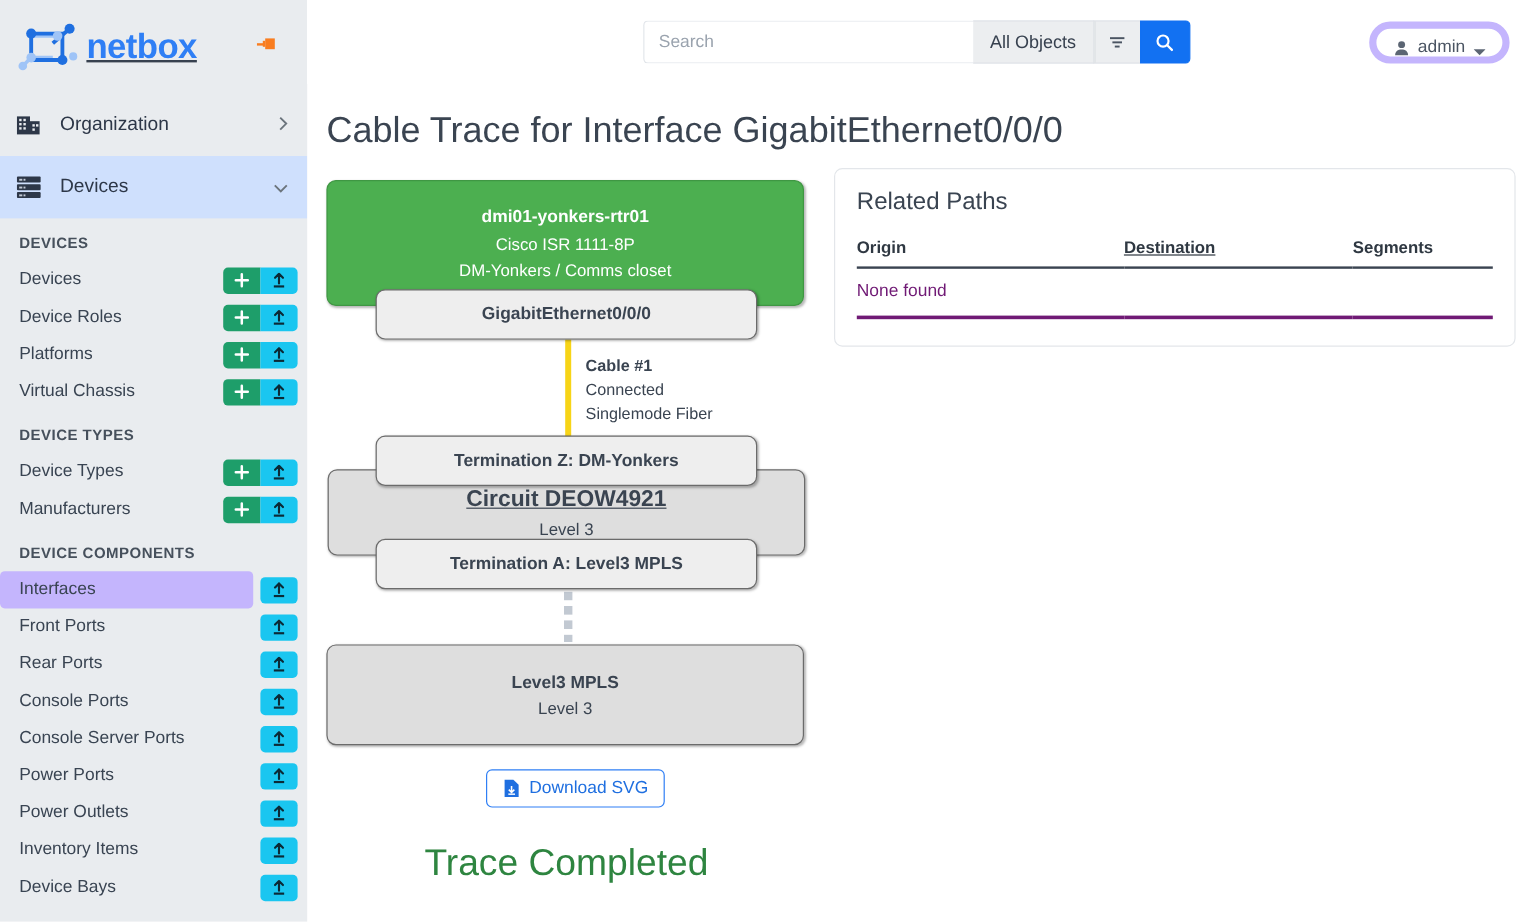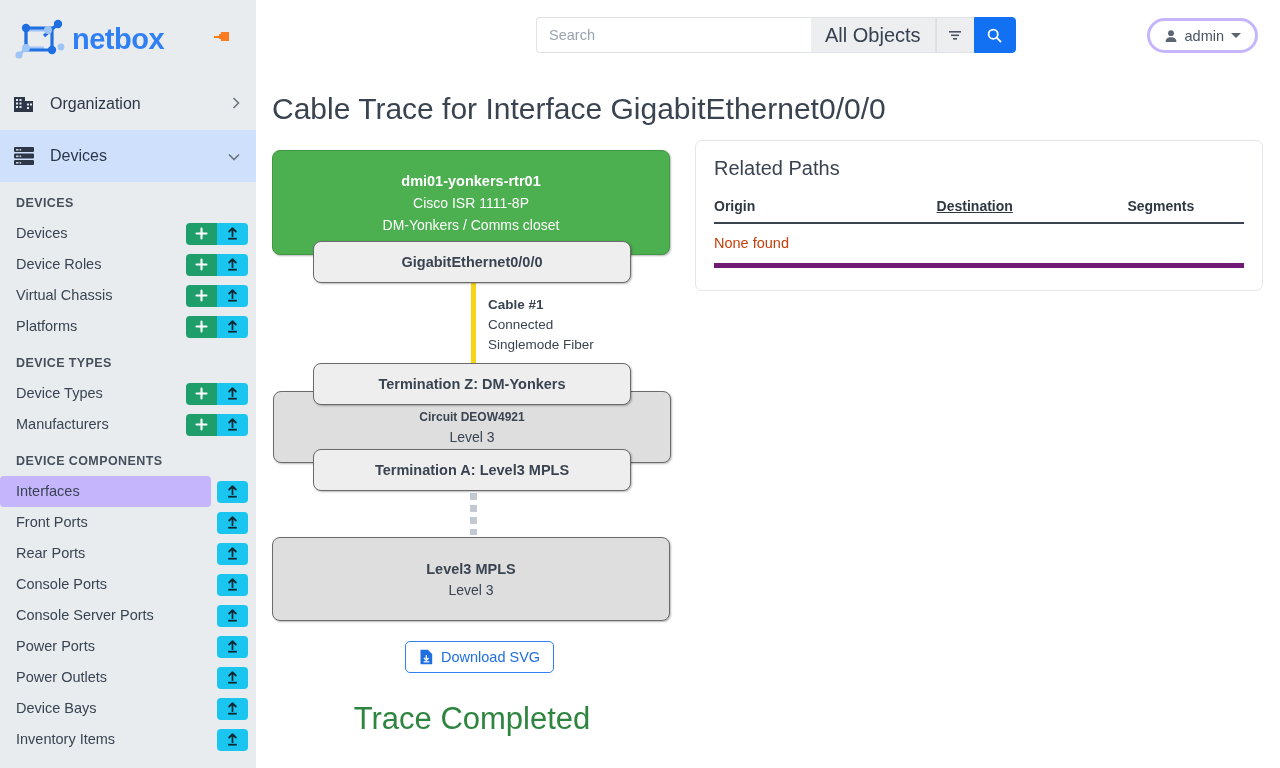--- a/index.html
+++ b/index.html
@@ -18,21 +18,21 @@
     width: 256px; height: 768px;
     background: #e9ecef;
     overflow: hidden;
   }
   .brand {
     height: 78px;
     display: flex; align-items: center;
     padding: 0 14px 0 14px;
     position: relative;
   }
-  .brand-logo { display: flex; align-items: center; gap: 6px; }
+  .brand-logo { display: flex; align-items: center; gap: 6px; text-decoration: underline; }
   .logo-mark { width: 52px; height: 46px; flex: none; }
   .logo-word {
     font-size: 29px; font-weight: bold; color: #2f7ff5;
     letter-spacing: -0.5px; line-height: 1;
   }
   .pin-icon { position: absolute; right: 24px; top: 30px; }
 
   .nav-group {
     display: flex; align-items: center;
     height: 52px; padding: 0 16px 0 14px;
@@ -88,38 +88,38 @@
     border-radius: 4px 0 0 4px;
     padding: 0 12px; font-size: 14.5px;
     color: #37414f; background: #fff;
     font-family: "Liberation Sans", sans-serif;
     outline: none;
   }
   .search-input::placeholder { color: #9aa3ae; }
   .search-scope {
     display: flex; align-items: center; padding: 0 14px;
     background: #eceef0; border: 1px solid #dfe3e8; border-left: none;
-    font-size: 20px; color: #37414f; cursor: pointer; justify-content: center;
+    font-size: 15px; color: #37414f; cursor: pointer; justify-content: center;
   }
   .search-filter {
     display: flex; align-items: center; justify-content: center;
     width: 38px; background: #eceef0;
     border: 1px solid #dfe3e8; border-left: 1px solid #dcdfe3; border-right: none;
     cursor: pointer;
   }
   .search-go {
     display: flex; align-items: center; justify-content: center;
     width: 42px; background: #1271f2; border: 1px solid #1271f2;
     border-radius: 0 4px 4px 0; cursor: pointer;
   }
   .user-menu {
     position: absolute; right: 22px; top: 18px;
-    display: flex; align-items: center; gap: 7px;
+    display: flex; align-items: flex-end; gap: 7px;
     height: 35px; padding: 0 14px;
-    border: 3px solid #c4b5fd; border-radius: 18px;
+    border: 6px solid #c4b5fd; border-radius: 18px;
     background: #fff; cursor: pointer;
     font-size: 14.5px; color: #4a5462;
   }
 
   
   #main { position: absolute; left: 256px; top: 70px; width: 1024px; height: 698px; }
   .page-title {
     position: absolute; left: 16px; top: 2px;
     font-size: 30px; color: #3a4451; font-weight: normal;
     white-space: nowrap;
@@ -159,21 +159,21 @@
     position: absolute; left: 216px; top: 12px;
     font-size: 13.5px; line-height: 20px; color: #3a4451; text-align: left;
   }
   .cable-info .ci-title { font-weight: bold; }
   .node-circuit {
     background: #dedede; width: 398px; height: 72px;
     margin: -14px auto 0 auto;
     display: flex; flex-direction: column; justify-content: center;
     gap: 5px; color: #3a4451; position: relative; z-index: 1;
   }
-  .node-circuit .n-title { font-size: 12px; }
+  .node-circuit .n-title { font-size: 19px; text-decoration: underline; }
   .node-circuit .n-sub { font-size: 14px; }
   .dash-seg { position: relative; height: 46px; }
   .dash-line {
     position: absolute; left: 198px; top: 2px;
     width: 7px; height: 42px;
     background-image: linear-gradient(#c2c9d2 58%, rgba(0,0,0,0) 0%);
     background-size: 7px 12px; background-repeat: repeat-y;
   }
   .node-provider {
     background: #dedede; width: 398px; height: 84px;
@@ -205,22 +205,22 @@
   }
   .card-title { font-size: 20px; color: #3a4451; margin-bottom: 18px; }
   table.paths { width: 100%; border-collapse: collapse; }
   table.paths th {
     text-align: left; font-size: 14px; font-weight: bold; color: #2f3842;
     padding: 0 0 8px 0; border-bottom: 2px solid #3a4451;
   }
   table.paths th.c1 { width: 42%; }
   table.paths th.c2 { width: 36%; text-decoration: underline; }
   table.paths td {
-    font-size: 14.5px; color: #c2410c;
-    padding: 11px 0 12px 0; border-bottom: 5px solid #701a75;
+    font-size: 14.5px; color: #701a75;
+    padding: 11px 0 12px 0; border-bottom: 3px solid #701a75;
   }
 </style>
 </head>
 <body>
 
 <div id="sidebar">
 
   <div class="brand">
     <div class="logo-link">
       <div class="brand-logo">
@@ -330,37 +330,37 @@
           </div>
           <div class="mini-btn mini-imp">
             <svg width="13" height="14" viewBox="0 0 13 14">
               <path d="M6.5,1.2 L6.5,9.2 M3.2,4.5 L6.5,1.2 L9.8,4.5" stroke="#0b2a36" stroke-width="1.8" fill="none" stroke-linecap="round" stroke-linejoin="round"></path>
               <rect x="2.2" y="10.8" width="8.6" height="1.8" fill="#0b2a36"></rect>
             </svg>
           </div>
         </div>
       </div>
       <div class="nav-item">
-        <span class="ni-label">Virtual Chassis</span>
+        <span class="ni-label">Platforms</span>
         <div class="btn-pair">
           <div class="mini-btn mini-add">
             <svg width="13" height="13" viewBox="0 0 13 13">
               <path d="M6.5,1.5 L6.5,11.5 M1.5,6.5 L11.5,6.5" stroke="#ffffff" stroke-width="2.1" stroke-linecap="round"></path>
             </svg>
           </div>
           <div class="mini-btn mini-imp">
             <svg width="13" height="14" viewBox="0 0 13 14">
               <path d="M6.5,1.2 L6.5,9.2 M3.2,4.5 L6.5,1.2 L9.8,4.5" stroke="#0b2a36" stroke-width="1.8" fill="none" stroke-linecap="round" stroke-linejoin="round"></path>
               <rect x="2.2" y="10.8" width="8.6" height="1.8" fill="#0b2a36"></rect>
             </svg>
           </div>
         </div>
       </div>
       <div class="nav-item">
-        <span class="ni-label">Platforms</span>
+        <span class="ni-label">Virtual Chassis</span>
         <div class="btn-pair">
           <div class="mini-btn mini-add">
             <svg width="13" height="13" viewBox="0 0 13 13">
               <path d="M6.5,1.5 L6.5,11.5 M1.5,6.5 L11.5,6.5" stroke="#ffffff" stroke-width="2.1" stroke-linecap="round"></path>
             </svg>
           </div>
           <div class="mini-btn mini-imp">
             <svg width="13" height="14" viewBox="0 0 13 14">
               <path d="M6.5,1.2 L6.5,9.2 M3.2,4.5 L6.5,1.2 L9.8,4.5" stroke="#0b2a36" stroke-width="1.8" fill="none" stroke-linecap="round" stroke-linejoin="round"></path>
               <rect x="2.2" y="10.8" width="8.6" height="1.8" fill="#0b2a36"></rect>
@@ -473,32 +473,32 @@
         <div class="btn-pair">
           <div class="mini-btn mini-imp solo">
             <svg width="13" height="14" viewBox="0 0 13 14">
               <path d="M6.5,1.2 L6.5,9.2 M3.2,4.5 L6.5,1.2 L9.8,4.5" stroke="#0b2a36" stroke-width="1.8" fill="none" stroke-linecap="round" stroke-linejoin="round"></path>
               <rect x="2.2" y="10.8" width="8.6" height="1.8" fill="#0b2a36"></rect>
             </svg>
           </div>
         </div>
       </div>
       <div class="nav-item">
+        <span class="ni-label">Inventory Items</span>
+        <div class="btn-pair">
+          <div class="mini-btn mini-imp solo">
+            <svg width="13" height="14" viewBox="0 0 13 14">
+              <path d="M6.5,1.2 L6.5,9.2 M3.2,4.5 L6.5,1.2 L9.8,4.5" stroke="#0b2a36" stroke-width="1.8" fill="none" stroke-linecap="round" stroke-linejoin="round"></path>
+              <rect x="2.2" y="10.8" width="8.6" height="1.8" fill="#0b2a36"></rect>
+            </svg>
+          </div>
+        </div>
+      </div>
+      <div class="nav-item">
         <span class="ni-label">Device Bays</span>
-        <div class="btn-pair">
-          <div class="mini-btn mini-imp solo">
-            <svg width="13" height="14" viewBox="0 0 13 14">
-              <path d="M6.5,1.2 L6.5,9.2 M3.2,4.5 L6.5,1.2 L9.8,4.5" stroke="#0b2a36" stroke-width="1.8" fill="none" stroke-linecap="round" stroke-linejoin="round"></path>
-              <rect x="2.2" y="10.8" width="8.6" height="1.8" fill="#0b2a36"></rect>
-            </svg>
-          </div>
-        </div>
-      </div>
-      <div class="nav-item">
-        <span class="ni-label">Inventory Items</span>
         <div class="btn-pair">
           <div class="mini-btn mini-imp solo">
             <svg width="13" height="14" viewBox="0 0 13 14">
               <path d="M6.5,1.2 L6.5,9.2 M3.2,4.5 L6.5,1.2 L9.8,4.5" stroke="#0b2a36" stroke-width="1.8" fill="none" stroke-linecap="round" stroke-linejoin="round"></path>
               <rect x="2.2" y="10.8" width="8.6" height="1.8" fill="#0b2a36"></rect>
             </svg>
           </div>
         </div>
       </div>
     </div>

